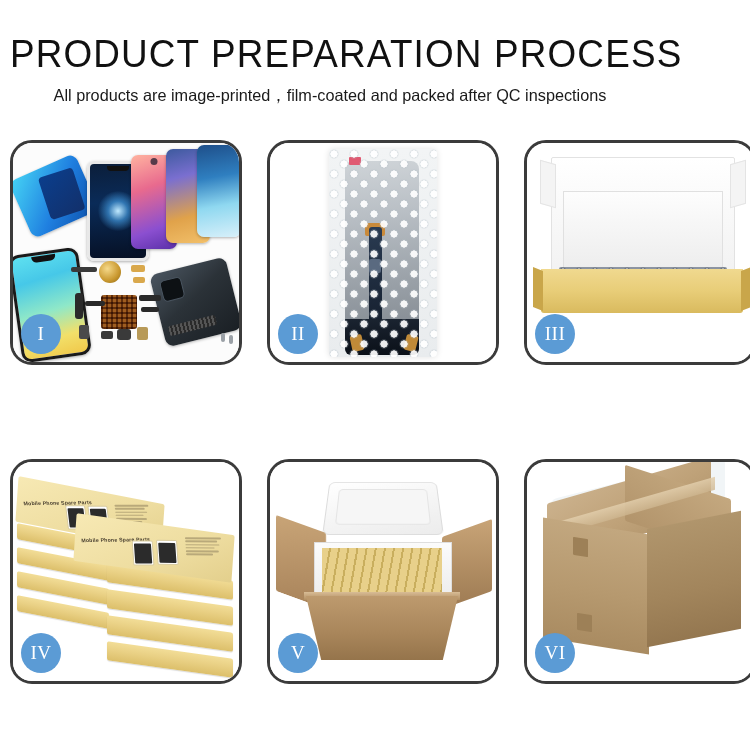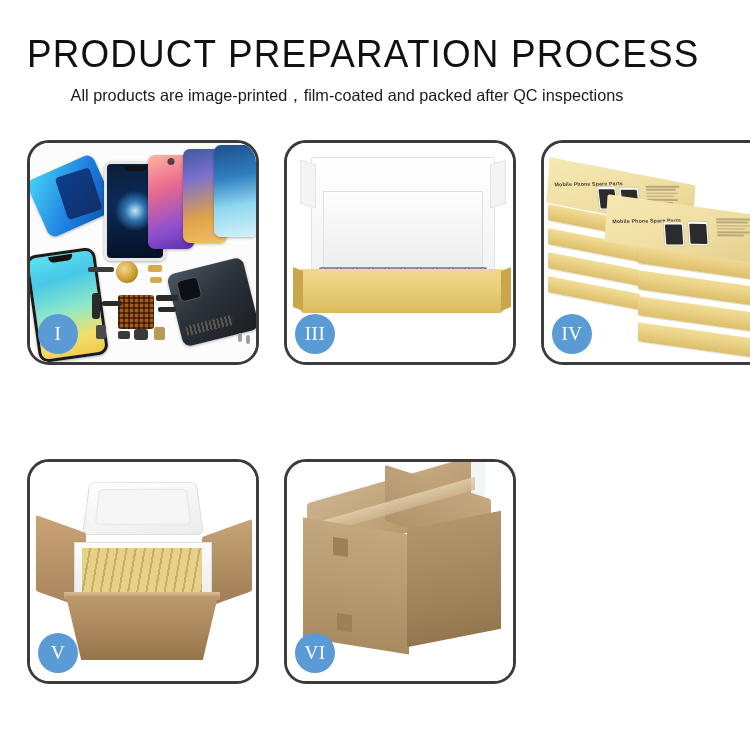--- a/index.html
+++ b/index.html
@@ -1,21 +1,21 @@
 <!DOCTYPE html>
 <html><head>
 <meta charset="utf-8">
 <style>
   html,body{margin:0;padding:0;}
   body{
     width:750px;height:750px;background:#ffffff;
     font-family:"Liberation Sans","DejaVu Sans",sans-serif;
     overflow:hidden;position:relative;
   }
-  .page{width:660px;height:750px;position:relative;margin-left:17px;}
+  .page{width:660px;height:750px;position:relative;}
 
   
   .header{text-align:center;padding-top:32px;}
   .title{
     font-size:38px;line-height:44px;color:#111111;
     font-weight:400;letter-spacing:1.2px;
     transform:scaleX(0.97);transform-origin:center;
     white-space:nowrap;
   }
   .subtitle{
@@ -378,20 +378,36 @@
         <div class="chip" style="left:66px;top:182px;width:10px;height:14px;background:#4a4a4a;"></div>
         <div class="chip" style="left:88px;top:188px;width:12px;height:8px;"></div>
         <div class="chip" style="left:104px;top:186px;width:14px;height:11px;border-radius:3px;"></div>
         <div class="gold" style="left:124px;top:184px;width:11px;height:13px;background:#b89a58;"></div>
         <div class="chip" style="right:14px;top:190px;width:4px;height:9px;background:#9aa0a6;"></div>
         <div class="chip" style="right:6px;top:192px;width:4px;height:9px;background:#9aa0a6;"></div>
       </div>
       <div class="badge">I</div>
     </div>
 
+    <div class="panel">
+      <div class="panel-inner p2">
+        <div class="bag">
+          <div class="panelscreen"></div>
+          <div class="redtag"></div>
+          <div class="connector"></div>
+          <div class="flexline"></div>
+          <div class="chipsq"></div>
+          <div class="base"></div>
+          <div class="gold-l"></div>
+          <div class="gold-r"></div>
+          <div class="bubbles"></div>
+        </div>
+      </div>
+      <div class="badge">II</div>
+    </div>
 
     <div class="panel">
       <div class="panel-inner p3">
         <div class="b3-lid"></div>
         <div class="b3-foam"></div>
         <div class="b3-bubble"></div>
         <div class="b3-tray"></div>
       </div>
       <div class="badge">III</div>
     </div>

